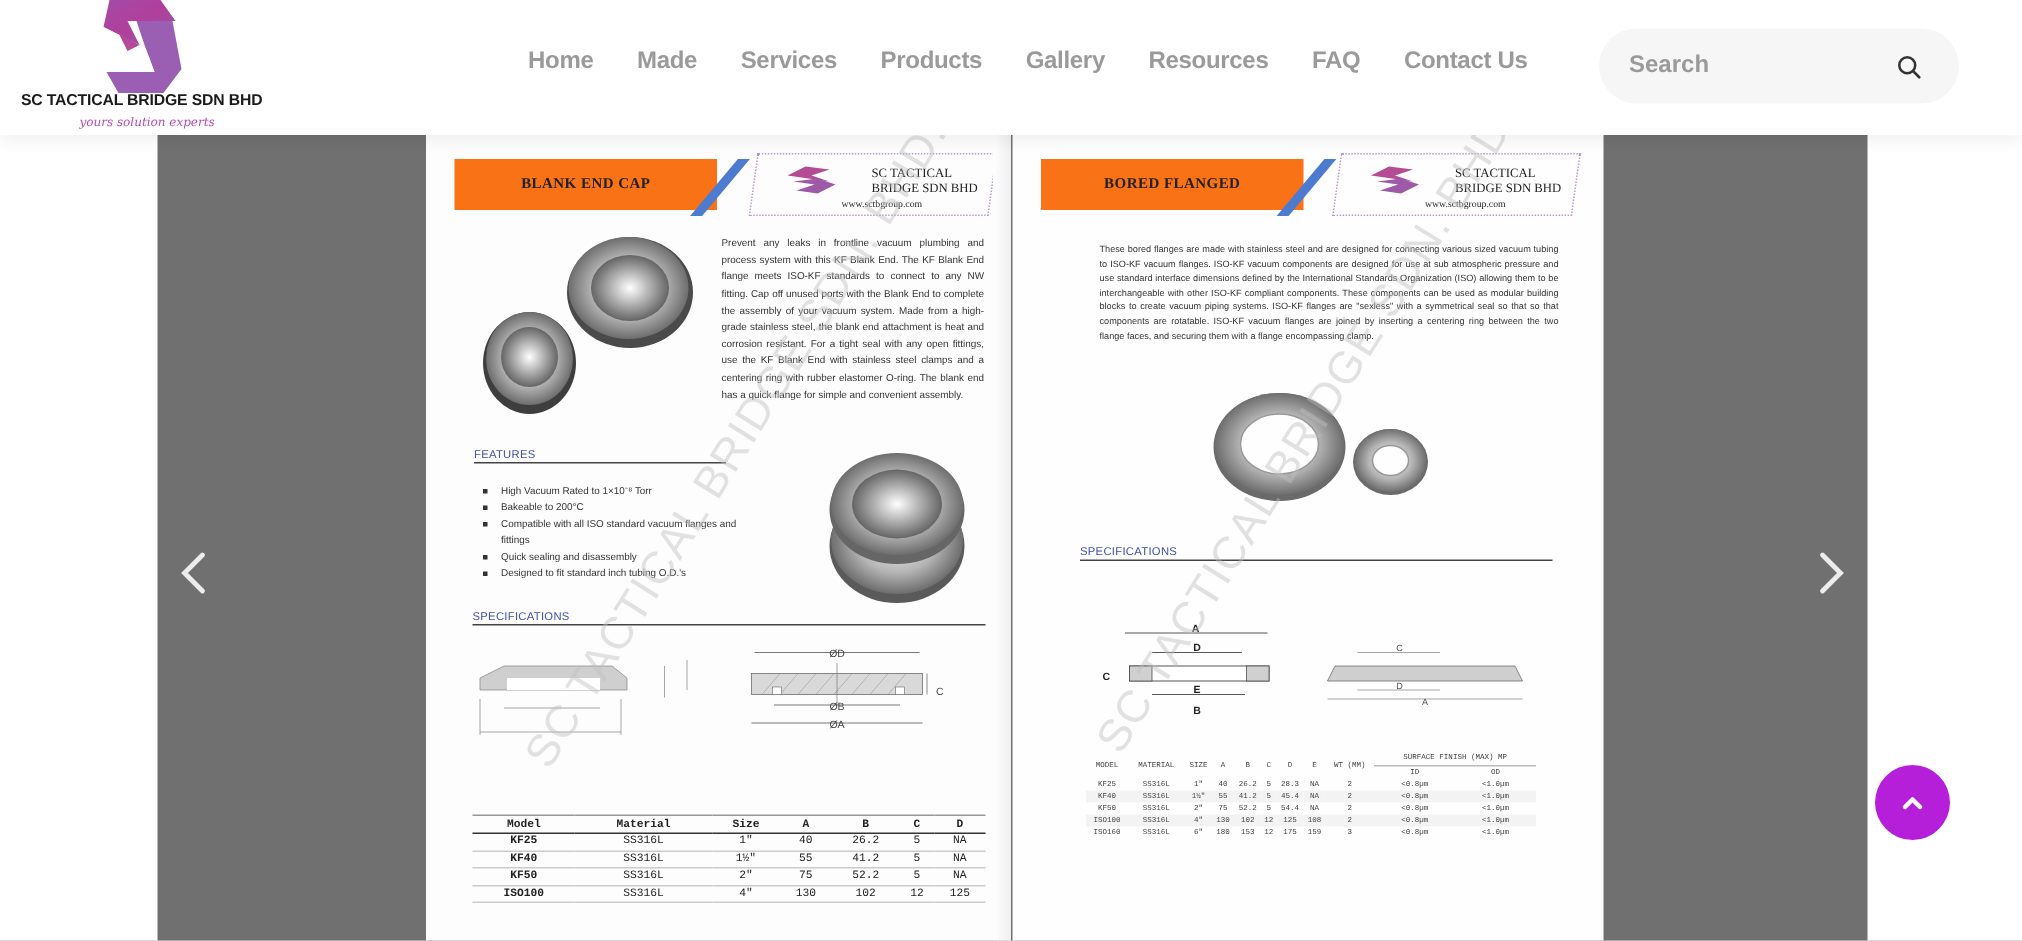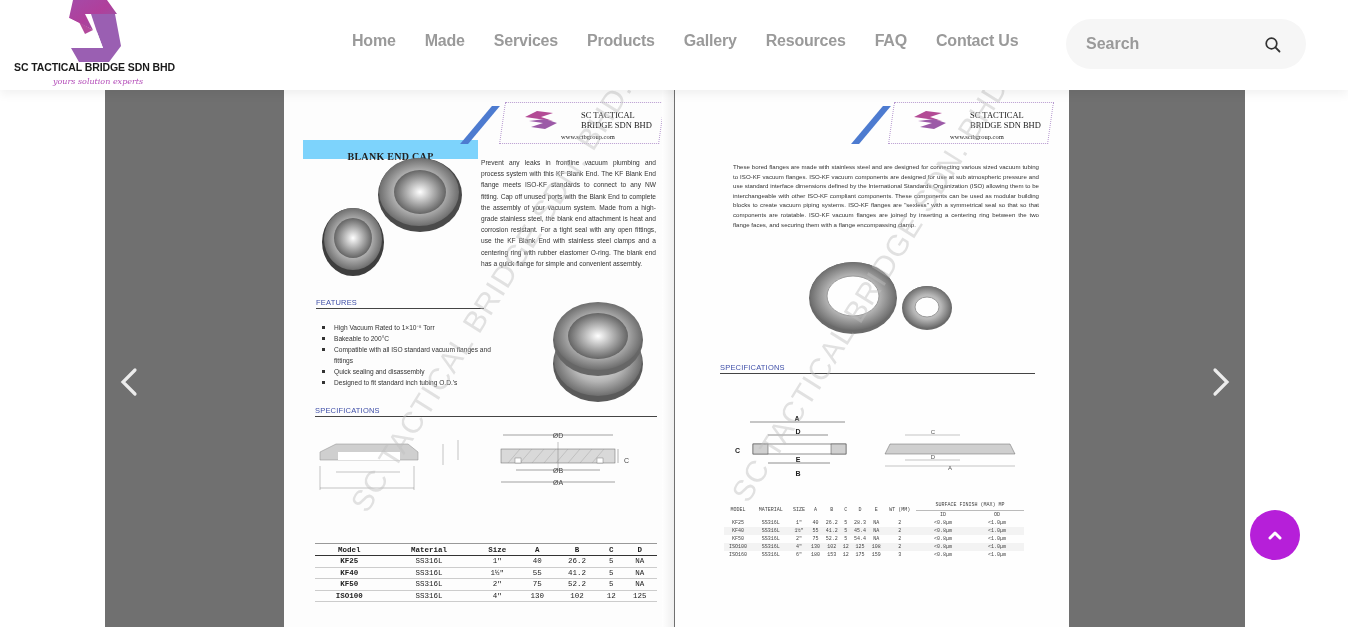--- a/index.html
+++ b/index.html
@@ -25,21 +25,21 @@
   .gallery { position: absolute; left: 105px; top: 90px; width: 1140px; height: 537px; background: #707070; }
   .arrow { position: absolute; top: 272px; width: 30px; height: 40px; cursor: pointer; }
   .arrow-prev { left: 10px; }
   .arrow-next { left: 1100px; }
 
   .page { position: absolute; top: 0; height: 537px; background: #ffffff; overflow: hidden; }
   .page-1 { left: 179px; width: 390px; background: #fdfdfd; }
   .page-2 { left: 570px; width: 394px; background: #fefefe; }
   .page-edge { position: absolute; right: 0; top: 0; width: 12px; height: 100%; background: linear-gradient(to right, #ffffff, #efefef); }
 
-  .doc-title-band { position: absolute; left: 19px; top: 16px; width: 175px; height: 19px; background: #7dd3fc; margin-top: 34px; }
+  .doc-title-band { position: absolute; left: 19px; top: 16px; width: 175px; height: 34px; background: #f97316; }
   .doc-title { position: absolute; left: 0; top: 0; width: 175px; height: 33px; line-height: 33px; text-align: center; font-family: "Liberation Serif", serif; font-weight: 700; font-size: 10px; color: #222; letter-spacing: 0.3px; }
   .doc-slash { position: absolute; top: 16px; width: 8px; height: 38px; background: #4d7bd0; transform: skewX(-40deg); }
   .doc-brand { position: absolute; top: 12px; width: 160px; height: 42px; border: 1px dotted #b89bd0; transform: skewX(-8deg); }
   .doc-brand-inner { position: absolute; inset: 0; transform: skewX(8deg); }
   .doc-brand-mark { position: absolute; left: 20px; top: 6px; width: 36px; height: 22px; }
   .doc-brand-name { position: absolute; left: 78px; top: 7px; font-family: "Liberation Serif", serif; font-size: 8.5px; line-height: 10px; color: #222; white-space: nowrap; }
   .doc-brand-url { position: absolute; left: 58px; top: 30px; font-family: "Liberation Serif", serif; font-size: 6.5px; color: #222; white-space: nowrap; }
 
   .doc-para { position: absolute; font-family: "Liberation Sans", sans-serif; font-size: 7px; line-height: 11px; color: #333; text-align: justify; }
   .doc-section { position: absolute; font-family: Liberation Sans, sans-serif; font-size: 7.5px; color: #3f4fa8; border-bottom: 1.2px solid #444; padding-bottom: 1px; letter-spacing: 0.2px; }
@@ -258,20 +258,23 @@
           <td>102</td>
           <td>12</td>
           <td>125</td>
         </tr>
       </tbody>
     </table>
     <div class="page-edge"></div>
   </div>
 
   <div class="page page-2">
+    <div class="doc-title-band">
+      <div class="doc-title">BORED FLANGED</div>
+    </div>
     <div class="doc-slash" style="left:192px;"></div>
     <div class="doc-brand" style="left:216px;">
       <div class="doc-brand-inner">
         <svg class="doc-brand-mark" viewBox="0 0 36 22">
           <path d="M2,8 L14,2 L30,4 L18,8 L30,12 Z" fill="#b34b95"></path>
           <path d="M6,12 L20,14 L8,18 L22,20 L34,14 L22,10 Z" fill="#9c5aa7"></path>
         </svg>
         <div class="doc-brand-name">
           <div>SC TACTICAL</div>
           <div>BRIDGE SDN BHD</div>

